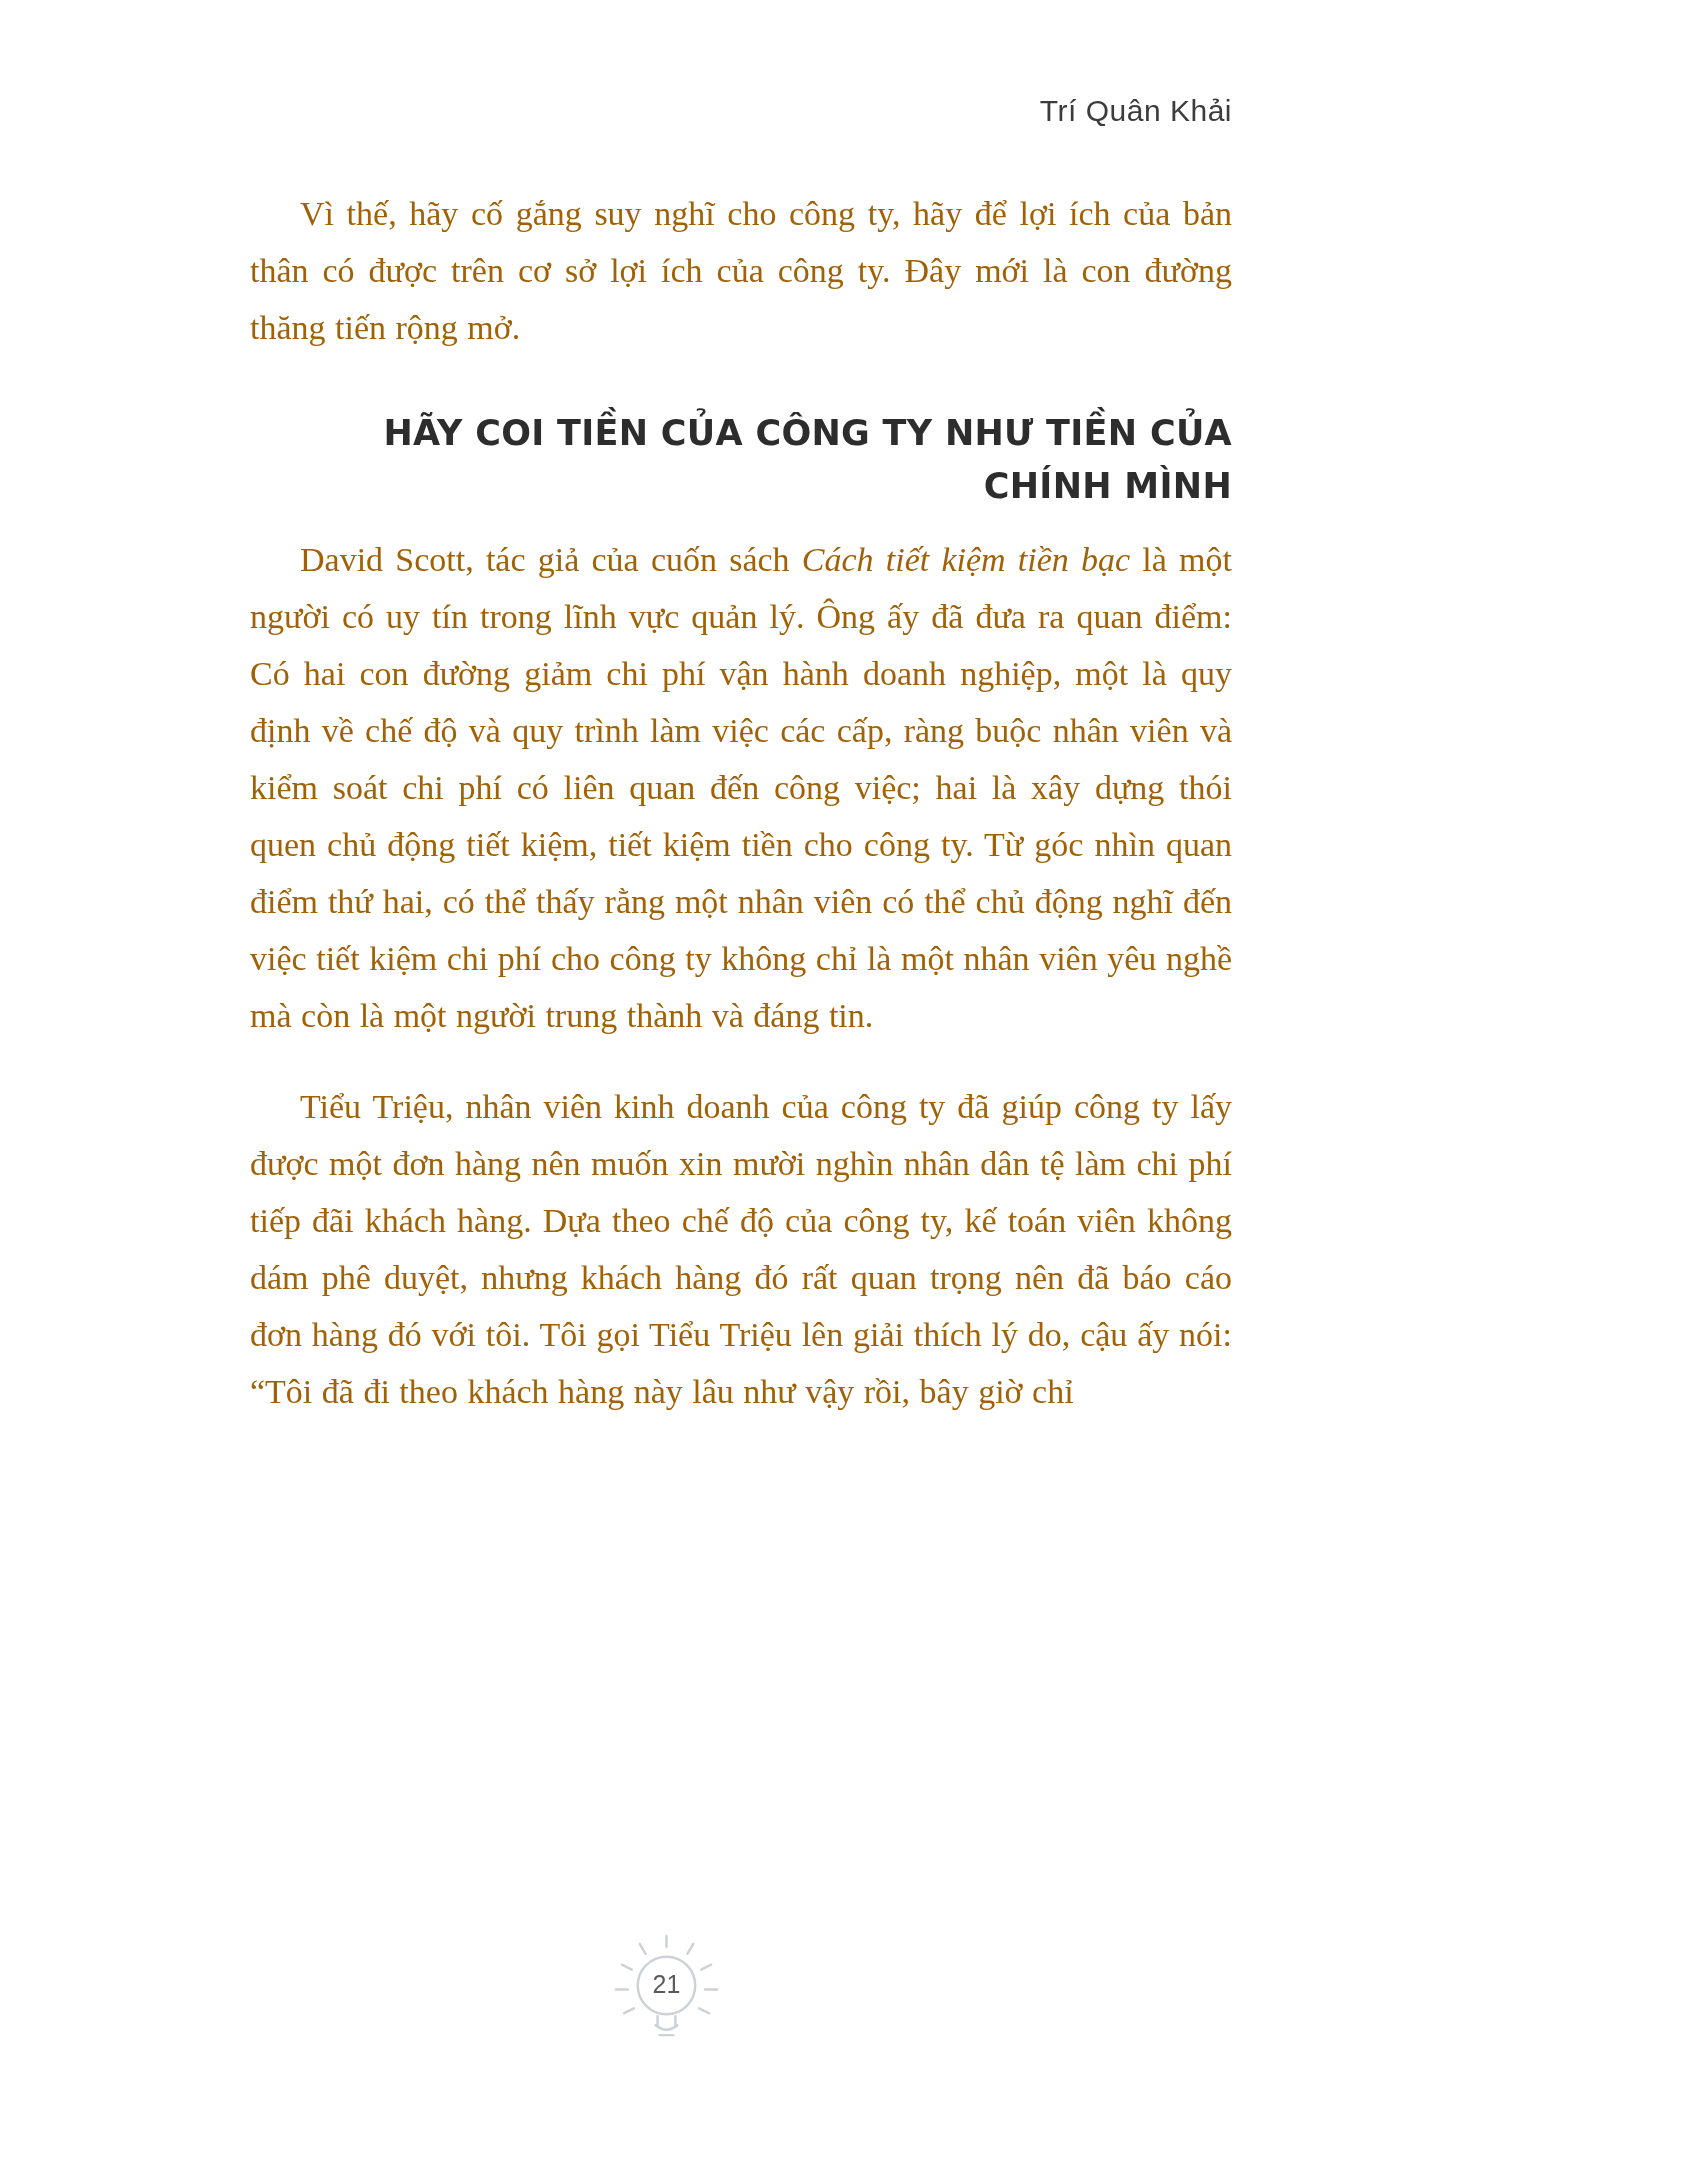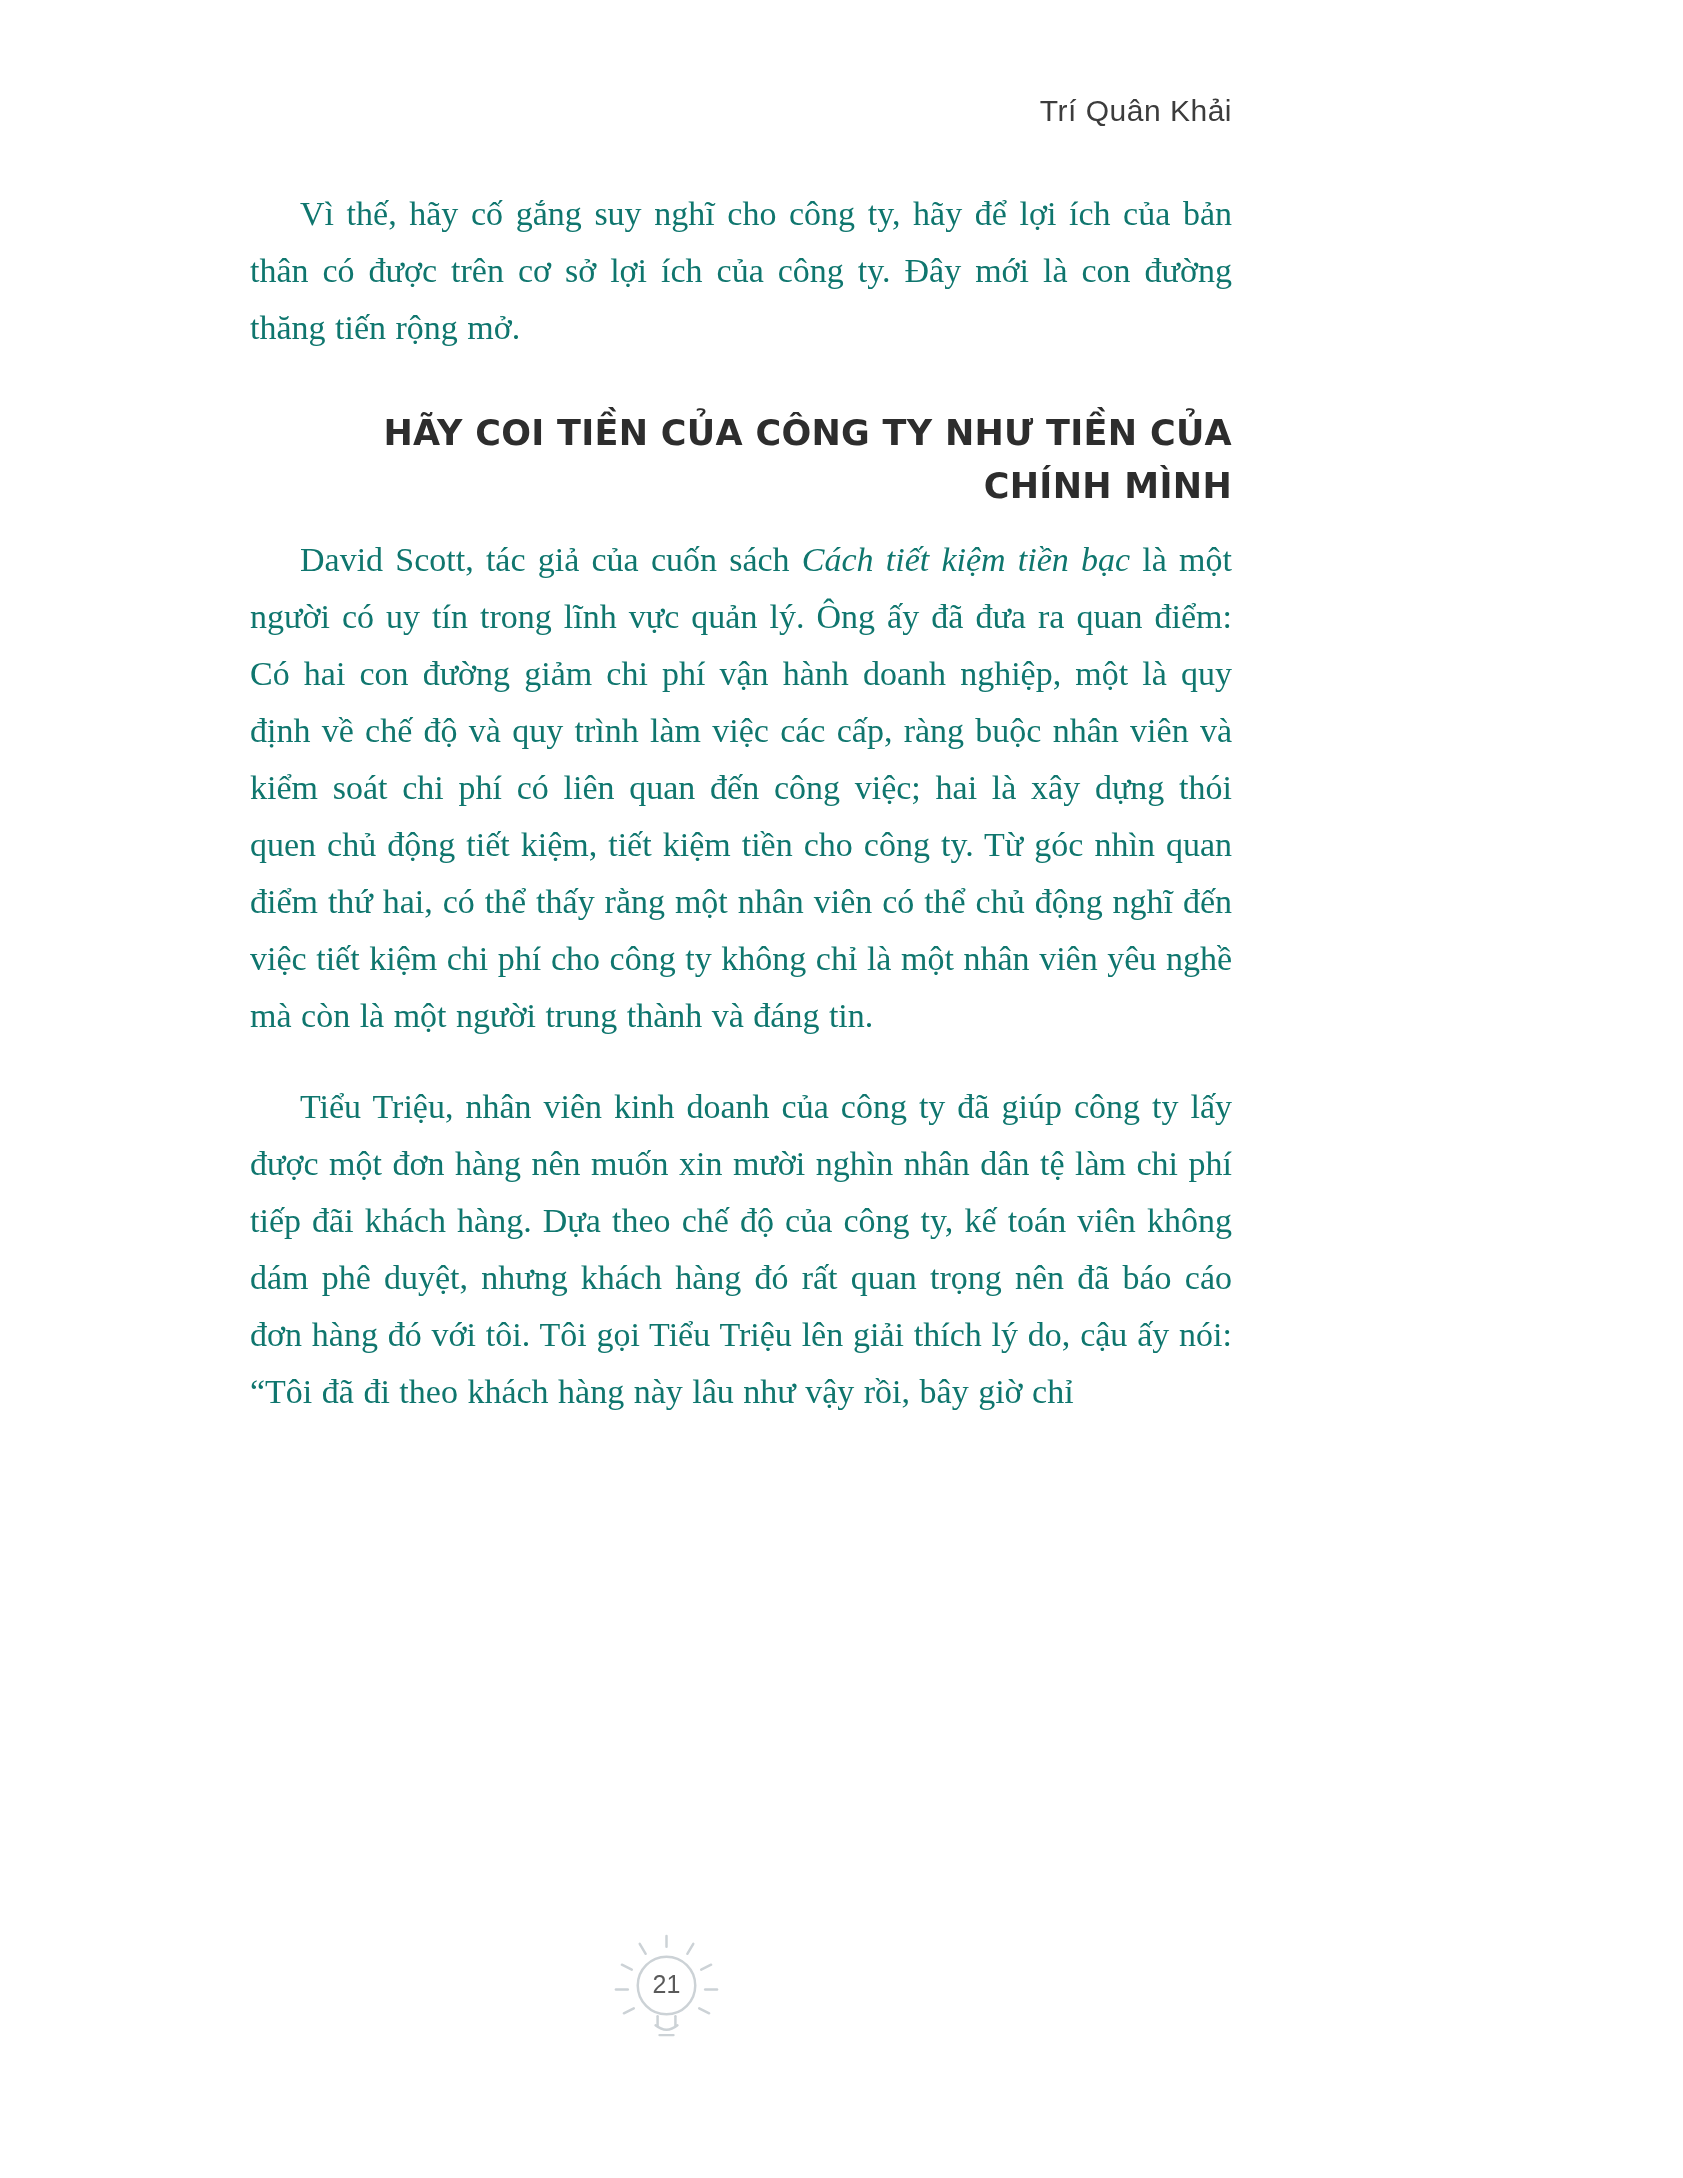--- a/index.html
+++ b/index.html
@@ -26,21 +26,21 @@
     font-size: 30px;
     font-weight: 400;
     color: #3c3c3c;
     letter-spacing: 0.5px;
   }
   .body-text p {
     font-size: 34px;
     line-height: 57px;
     text-align: justify;
     text-indent: 50px;
-    color: #0f766e;
+    color: #a16207;
     word-spacing: 1px;
   }
   .para1 { margin-top: 57px; }
   .section-heading {
     margin-top: 51px;
     margin-bottom: 18px;
     text-align: right;
     text-indent: 0;
     font-family: "DejaVu Sans", sans-serif;
     font-weight: 700;

